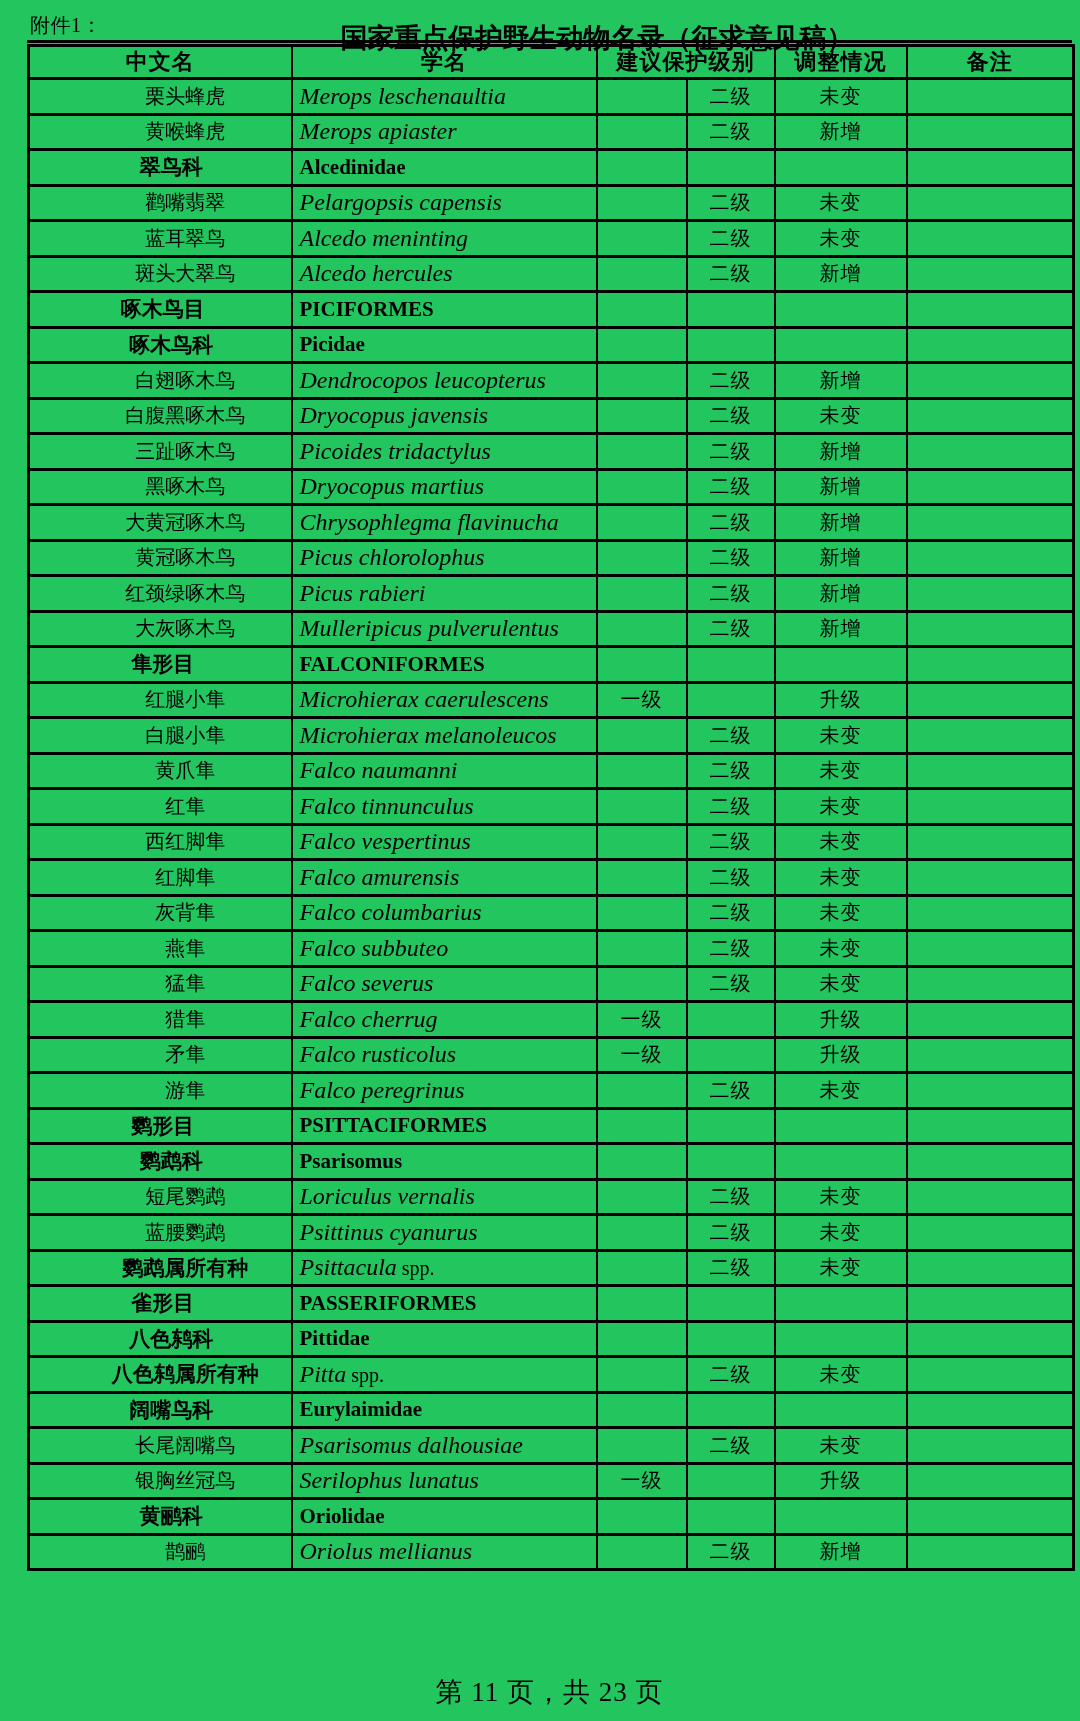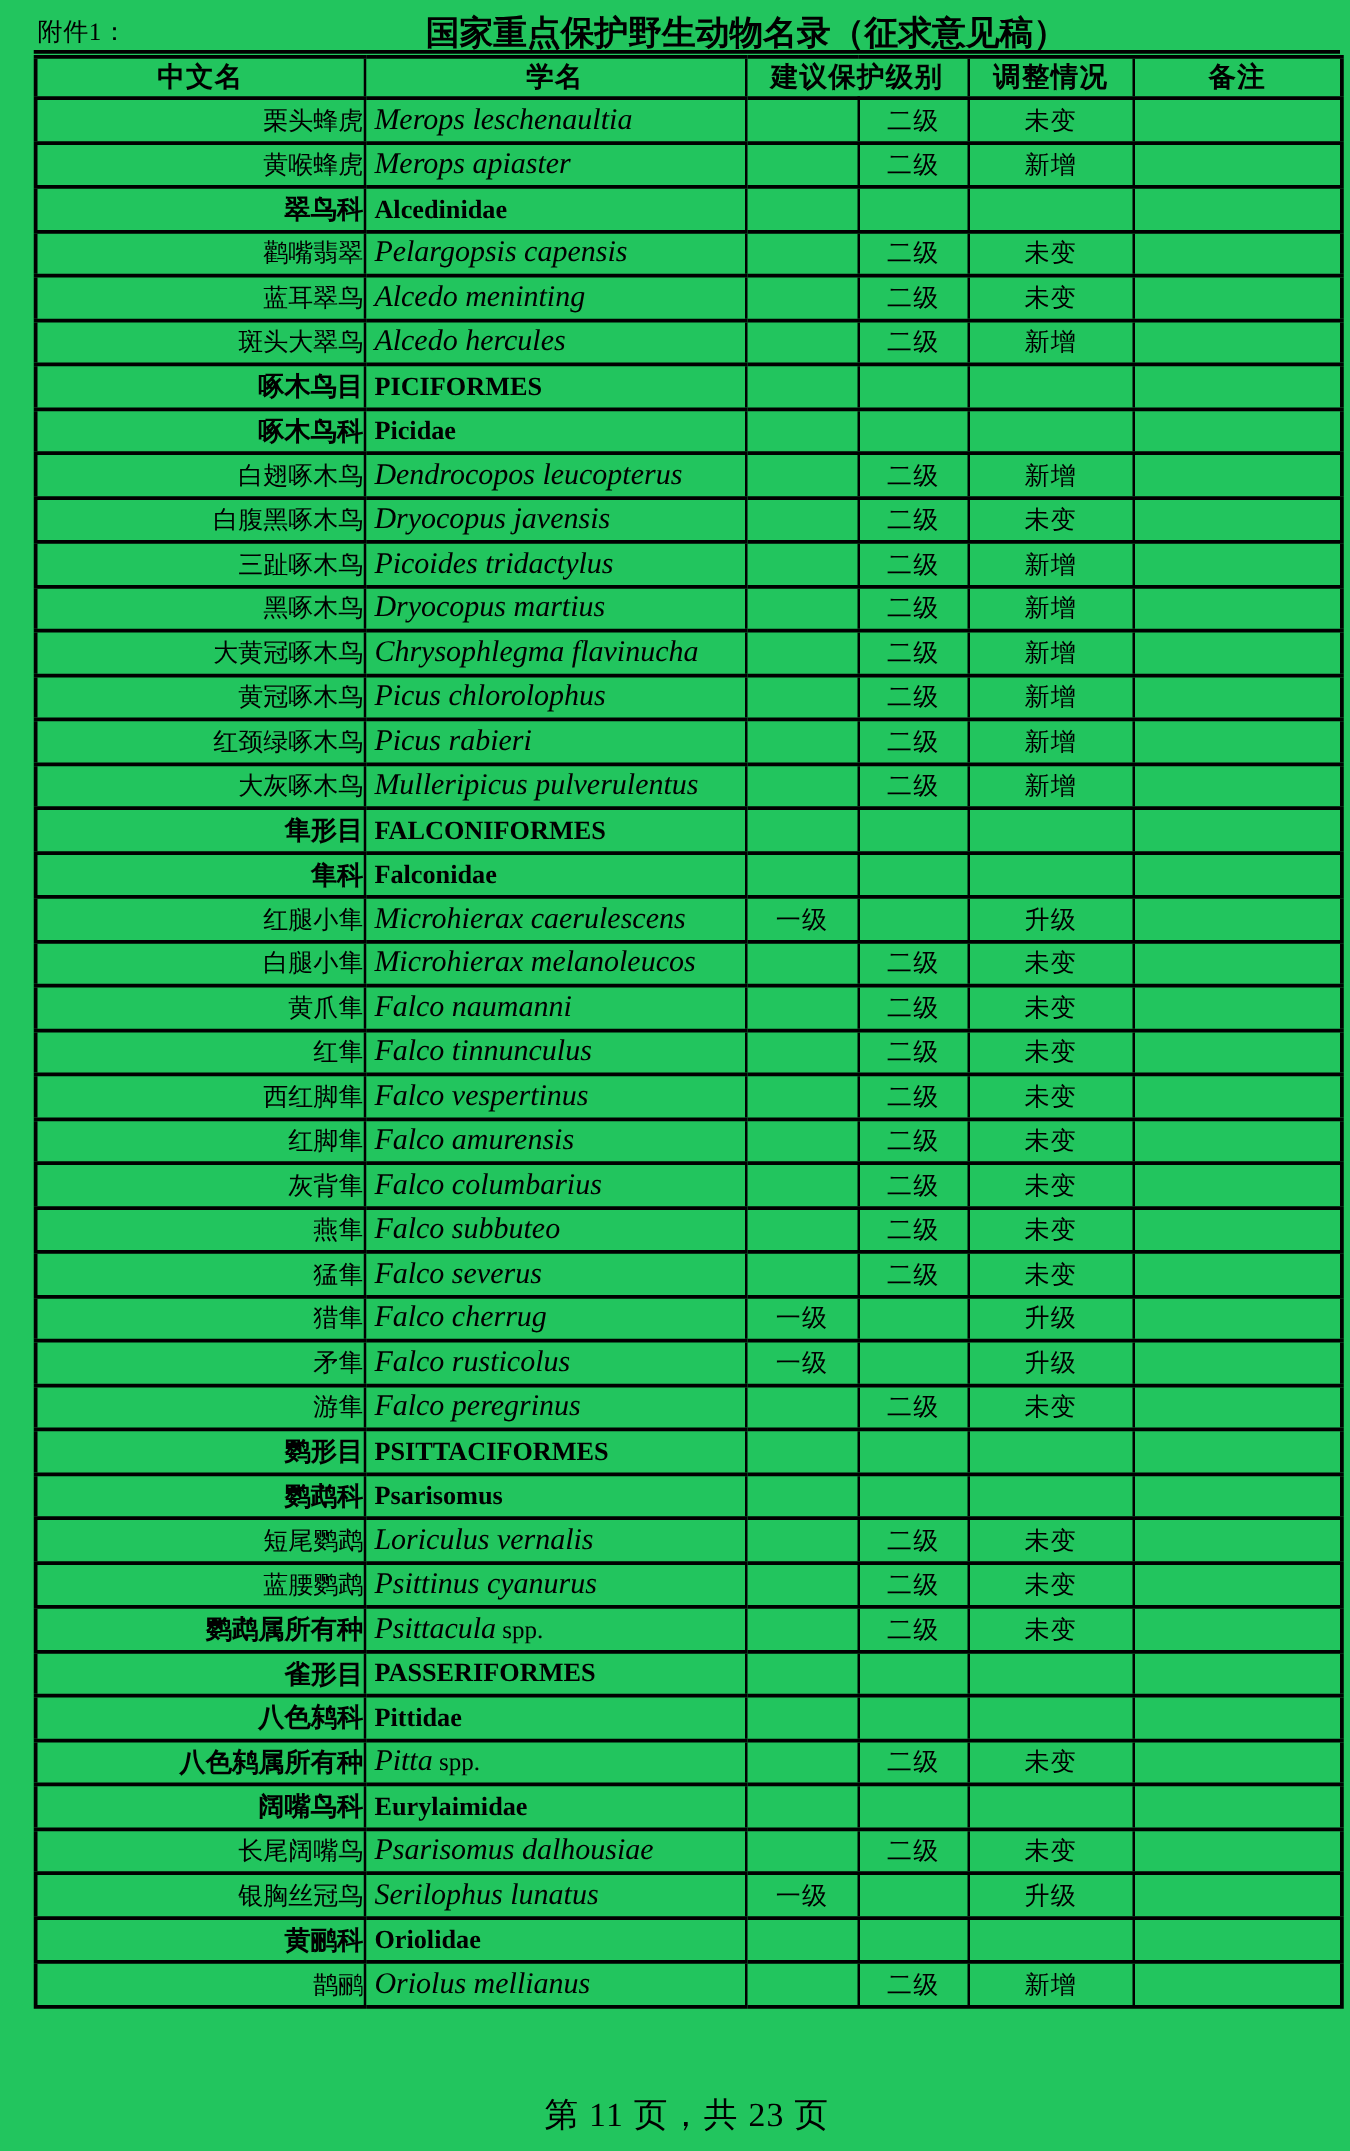--- a/index.html
+++ b/index.html
@@ -26,21 +26,21 @@
     border-bottom: 3px solid #000;
   }
   .attach-label {
     position: absolute;
     left: 3px;
     bottom: 1px;
     font-size: 20px;
     letter-spacing: 0.5px;
   }
   .doc-title {
-    margin: 4px;
+    margin: 16px;
     padding-left: 95px;
     text-align: center;
     font-size: 27px;
     font-weight: 600;
     line-height: 40px;
     white-space: nowrap;
   }
   
   table.species-table {
     position: absolute;
@@ -73,21 +73,21 @@
     font-size: 22px;
     font-weight: bold;
     text-align: center;
     letter-spacing: 1px;
   }
   .species-table td {
     height: 32.5px;
     font-size: 20px;
     vertical-align: middle;
   }
-  td.cn     { text-align: right; }
+  td.cn     { text-align: center; }
   td.sci    { text-align: left; padding-left: 7px; }
   td.lvl    { text-align: center; letter-spacing: 1px; }
   td.status { text-align: center; letter-spacing: 1px; margin-left: 35px; }
   td.remark { text-align: center; }
 
   
   .row-order  td.cn { padding-left: 5px;  font-weight: bold; font-size: 21px; }
   .row-family td.cn { padding-left: 22px; font-weight: bold; font-size: 21px; }
   .row-species td.cn { padding-left: 50px; }
   .row-genus  td.cn { padding-left: 50px; font-weight: bold; font-size: 21px; }
@@ -267,28 +267,20 @@
           <td class="remark"></td>
         </tr>
         <tr class="row-order">
           <td class="cn">隼形目</td>
           <td class="sci"><span class="sci-main">FALCONIFORMES</span></td>
           <td class="lvl"></td>
           <td class="lvl"></td>
           <td class="status"></td>
           <td class="remark"></td>
         </tr>
-        <tr class="row-family">
-          <td class="cn">隼科</td>
-          <td class="sci"><span class="sci-main">Falconidae</span></td>
-          <td class="lvl"></td>
-          <td class="lvl"></td>
-          <td class="status"></td>
-          <td class="remark"></td>
-        </tr>
         <tr class="row-species">
           <td class="cn">红腿小隼</td>
           <td class="sci"><span class="sci-main">Microhierax caerulescens</span></td>
           <td class="lvl">一级</td>
           <td class="lvl"></td>
           <td class="status">升级</td>
           <td class="remark"></td>
         </tr>
         <tr class="row-species">
           <td class="cn">白腿小隼</td>

